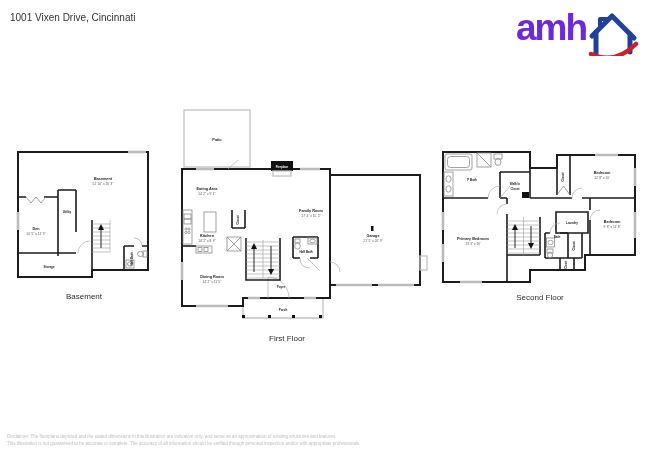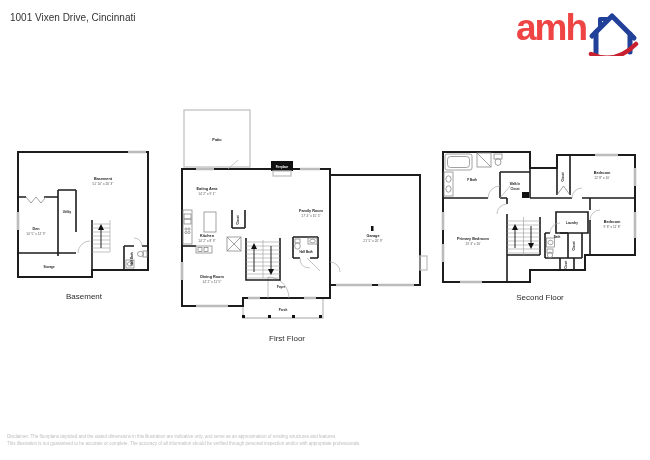--- a/index.html
+++ b/index.html
@@ -1,20 +1,20 @@
 <!DOCTYPE html>
 <html><head>
 <meta charset="utf-8">
 <style>
   html,body{margin:0;padding:0;background:#fff;}
   body{width:650px;height:460px;position:relative;overflow:hidden;
        font-family:"Liberation Sans",sans-serif;}
   .address{position:absolute;top:12px;left:10px;font-size:10px;color:#333;text-align:right;}
   .logo{position:absolute;top:8px;right:10px;display:flex;align-items:flex-start;}
-  .logo-text{font-size:37px;font-weight:bold;color:#ef4444;letter-spacing:-2px;line-height:40px;}
+  .logo-text{font-size:37px;font-weight:bold;color:#6d28d9;letter-spacing:-2px;line-height:40px;}
   .logo-house{margin-left:2px;margin-top:2px;}
   .footer{position:absolute;left:7px;top:433px;font-size:4.5px;line-height:7px;color:#bdbdbd;}
   svg.plan{position:absolute;left:0;top:0;}
   .wallfill{fill:#ffffff;stroke:#1c1c1c;stroke-width:2;}
   .iwall{fill:none;stroke:#1c1c1c;stroke-width:1.6;}
   .fix{fill:none;stroke:#8a8a8a;stroke-width:0.8;}
   .thin{fill:none;stroke:#aaaaaa;stroke-width:0.7;}
   .win{fill:none;stroke:#bcbcbc;stroke-width:2.6;}
   .lt{fill:none;stroke:#c2c2c2;stroke-width:1.3;}
   .tread{fill:none;stroke:#9a9a9a;stroke-width:0.6;}

